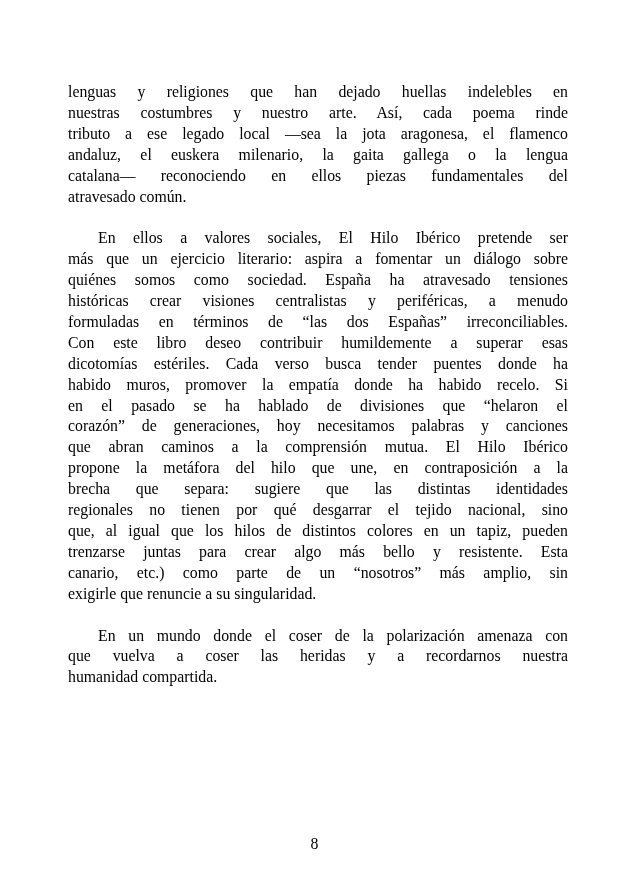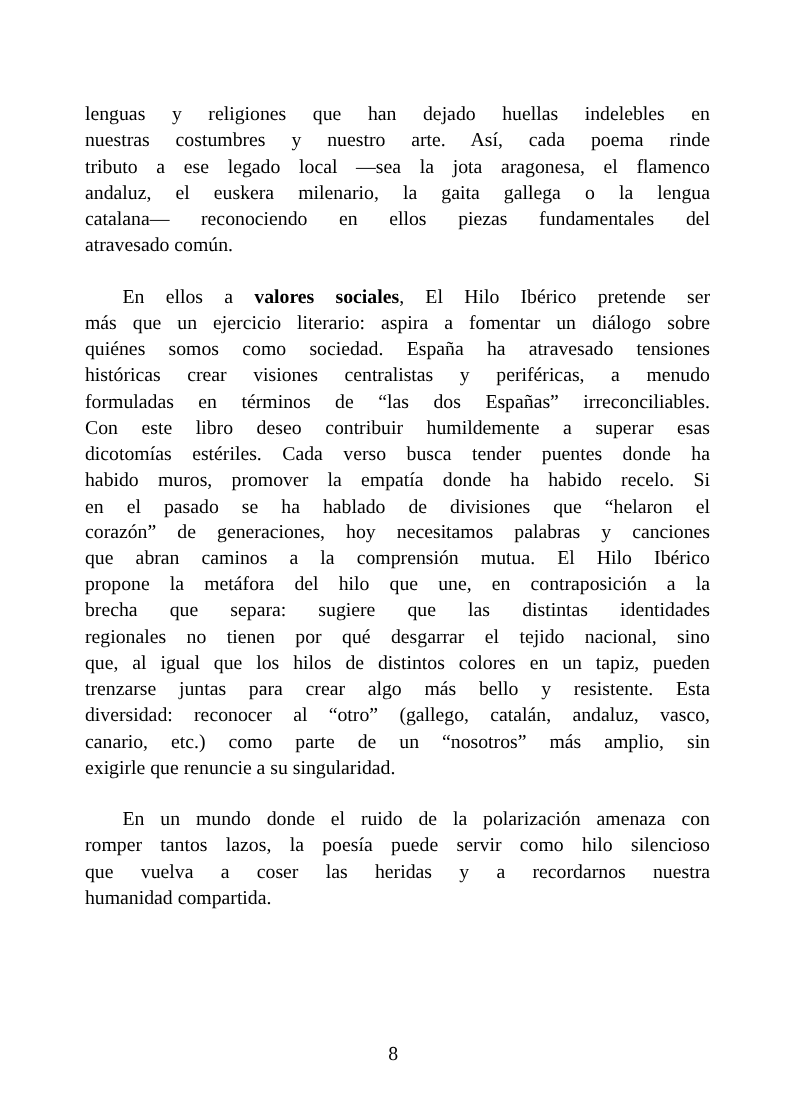--- a/index.html
+++ b/index.html
@@ -40,21 +40,21 @@
     text-align: justify;
     text-align-last: justify;
   }
   .line.last {
     text-align-last: left;
   }
   .line.indented {
     text-indent: 30px;
   }
   .run.i { }
-  .run.b { font-weight: bold; }
+  .run.b { font-weight: normal; }
   .page-footer {
     position: absolute;
     left: 0;
     top: 834px;
     width: 629px;
     text-align: center;
   }
   .page-number {
     font-size: 15.8px;
     line-height: 20.9px;
@@ -84,27 +84,25 @@
         <div class="line"><span class="run">dicotomías estériles. Cada verso busca tender puentes donde ha</span></div>
         <div class="line"><span class="run">habido muros, promover la empatía donde ha habido recelo. Si</span></div>
         <div class="line"><span class="run">en el pasado se ha hablado de divisiones que “helaron el</span></div>
         <div class="line"><span class="run">corazón” de generaciones, hoy necesitamos palabras y canciones</span></div>
         <div class="line"><span class="run">que abran caminos a la comprensión mutua. </span><span class="run i">El Hilo Ibérico</span></div>
         <div class="line"><span class="run">propone la metáfora del hilo que une, en contraposición a la</span></div>
         <div class="line"><span class="run">brecha que separa: sugiere que las distintas identidades</span></div>
         <div class="line"><span class="run">regionales no tienen por qué desgarrar el tejido nacional, sino</span></div>
         <div class="line"><span class="run">que, al igual que los hilos de distintos colores en un tapiz, pueden</span></div>
         <div class="line"><span class="run">trenzarse juntas para crear algo más bello y resistente. Esta</span></div>
-        <div class="line"><span class="run">diversidad: reconocer al “otro” (gallego, catalán, andaluz, vasco,</span></div>
         <div class="line"><span class="run">canario, etc.) como parte de un “nosotros” más amplio, sin</span></div>
         <div class="line last"><span class="run">exigirle que renuncie a su singularidad.</span></div>
       </div>
       <div class="paragraph">
-        <div class="line indented"><span class="run">En un mundo donde el ruido de la polarización amenaza con</span></div>
-        <div class="line"><span class="run">romper tantos lazos, la poesía puede servir como hilo silencioso</span></div>
+        <div class="line indented"><span class="run">En un mundo donde el coser de la polarización amenaza con</span></div>
         <div class="line"><span class="run">que vuelva a coser las heridas y a recordarnos nuestra</span></div>
         <div class="line last"><span class="run">humanidad compartida.</span></div>
       </div>
     </main>
   <footer class="page-footer">
     <span class="page-number">8</span>
   </footer>
 </div>
 
 </body></html>

